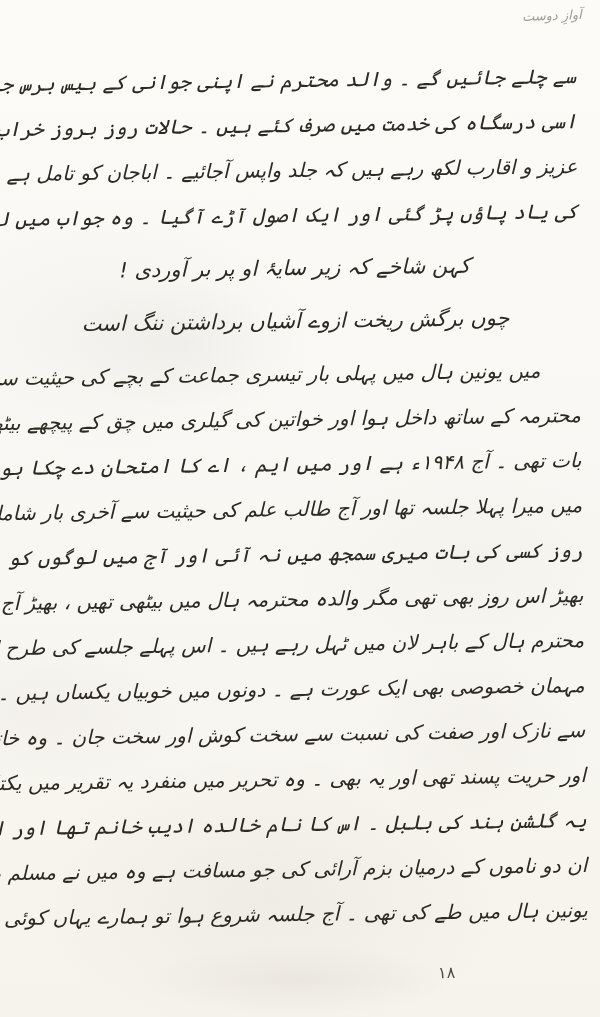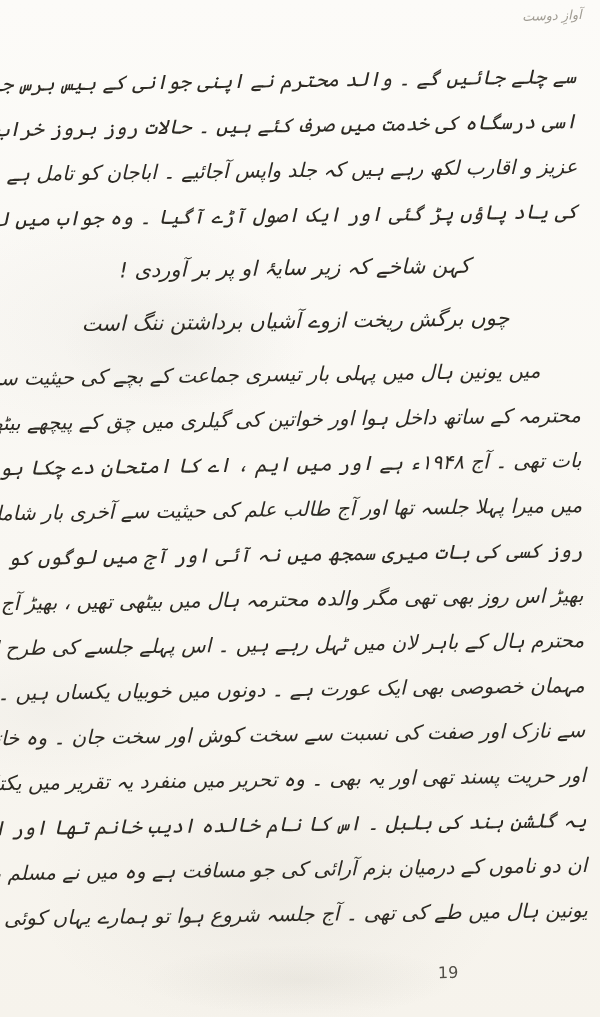--- a/index.html
+++ b/index.html
@@ -122,15 +122,15 @@
     <div class="line">بھیڑ اس روز بھی تھی مگر والدہ محترمہ ہال میں بیٹھی تھیں ، بھیڑ آج بھی ہے اور والد</div>
     <div class="line">محترم ہال کے باہر لان میں ٹہل رہے ہیں ۔ اس پہلے جلسے کی طرح اس آخری جلسے کی</div>
     <div class="line">مہمان خصوصی بھی ایک عورت ہے ۔ دونوں میں خوبیاں یکساں ہیں ۔ صنف کی رعایت</div>
     <div class="line">سے نازک اور صفت کی نسبت سے سخت کوش اور سخت جان ۔ وہ خاتون بھی انقلابی</div>
     <div class="line">اور حریت پسند تھی اور یہ بھی ۔ وہ تحریر میں منفرد یہ تقریر میں یکتا ۔ وہ کوہ قاف کی پری</div>
     <div class="line">یہ گلشن ہند کی بلبل ۔ اس کا نام خالدہ ادیب خانم تھا اور اس کا نام سروجنی نائیڈو ہے ۔</div>
     <div class="line">ان دو ناموں کے درمیان بزم آرائی کی جو مسافت ہے وہ میں نے مسلم یونیورسٹی سٹوڈنٹس</div>
     <div class="line para-end">یونین ہال میں طے کی تھی ۔ آج جلسہ شروع ہوا تو ہمارے یہاں کوئی مجاز نہ تھا جو نذر</div>
   </div>
 
-  <div class="page-number">19</div>
+  <div class="page-number">۱۸</div>
 
 </div>
 
 </body></html>

